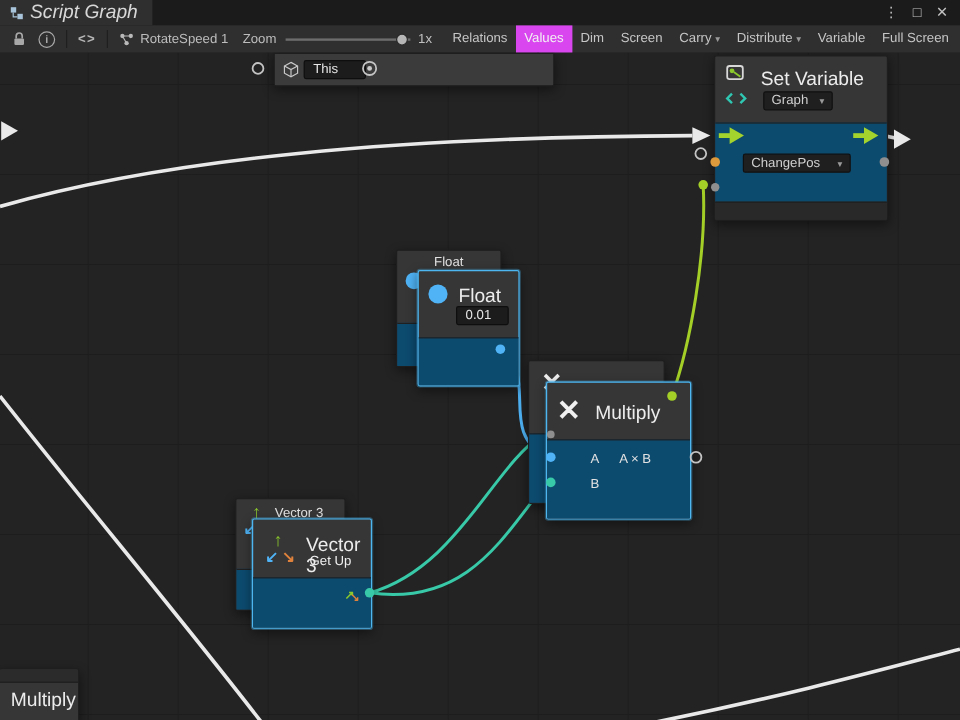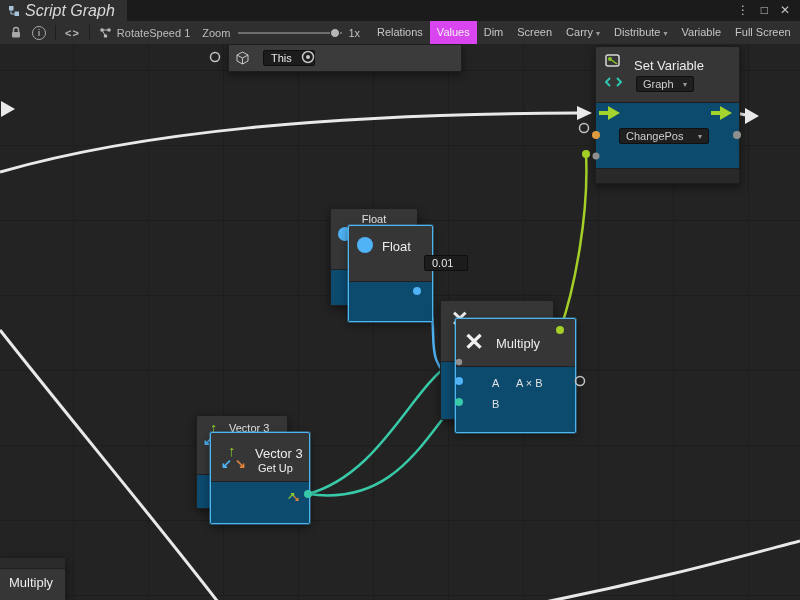--- a/index.html
+++ b/index.html
@@ -51,25 +51,25 @@
   .wire.lime{stroke:#a3cf27;stroke-width:2.5;}
   .hollow{fill:none;stroke:#c4c4c4;stroke-width:1.5;}
 
   
   .node{position:absolute;background:#363636;border:1px solid #1e1e1e;border-radius:2px;
         box-shadow:0 3px 9px rgba(0,0,0,.45);z-index:2;font-size:11px;color:#e2e2e2;}
   .node.selected{border:1px solid #4db6f0;box-shadow:0 0 0 1px rgba(77,182,240,.35),0 3px 9px rgba(0,0,0,.45);}
   .abs{position:absolute;}
   .node-body{position:absolute;left:0;right:0;background:#0c4a6e;border-top:1px solid #202020;}
   .field{background:#1c1c1c;border:1px solid #0e0e0e;border-radius:2px;color:#e6e6e6;
-         display:flex;align-items:center;padding:0 7px;height:16px;box-sizing:border-box;margin-left:44px;}
+         display:flex;align-items:center;padding:0 7px;height:16px;box-sizing:border-box;}
   .dropdown{background:#1f1f1f;border:1px solid #101010;border-radius:2px;color:#cfcfcf;
             display:flex;align-items:center;justify-content:space-between;
             padding:0 6px;height:16px;box-sizing:border-box;}
-  .title{font-size:13px;color:#ececec;}
+  .title{font-size:16px;color:#ececec;}
   .x-glyph{color:#f0f0f0;font-weight:bold;}
 
   
   .this-bar{left:228px;top:0;width:232px;height:26px;background:#3b3b3b;
             display:flex;align-items:center;border-radius:0 0 2px 2px;}
 
   
   .triad{width:28px;height:32px;}
   .t-up{position:absolute;left:7px;top:-3px;color:#8bc92c;font-weight:bold;font-size:15px;}
   .t-dl{position:absolute;left:0px;top:11px;color:#4fb3f5;font-weight:bold;font-size:13px;}
@@ -153,21 +153,21 @@
       <path class="wire teal" d="M308,450 C392,462 422,398 456,358"></path>
       <path class="wire teal" d="M308,450 C380,430 410,346 452,318"></path>
       <path class="wire lime" d="M560,286 C575,244 589,168 586,110"></path>
     </svg>
 
     <div class="node this-bar">
       <svg width="13" height="14" style="margin-left:7px">
         <path d="M6.5,1 L12,4 V10 L6.5,13 L1,10 V4 Z" fill="none" stroke="#c8c8c8"></path>
         <path d="M1,4 L6.5,7 L12,4 M6.5,7 V13" stroke="#c8c8c8" fill="none"></path>
       </svg>
-      <div class="field" style="margin-left:14px;width:52px">
+      <div class="field" style="margin-left:4px;width:52px">
         <span>This</span>
       </div>
     </div>
 
     <div class="node" style="left:330px;top:164px;width:86px;height:96px;">
       <div class="abs" style="left:0;right:0;top:4px;text-align:center">Float</div>
       <svg class="abs" style="left:6px;top:17px" width="16" height="16">
         <circle cx="8" cy="8" r="7" fill="#4fb3f5"></circle>
       </svg>
       <div class="node-body" style="top:60px;bottom:0;"></div>

